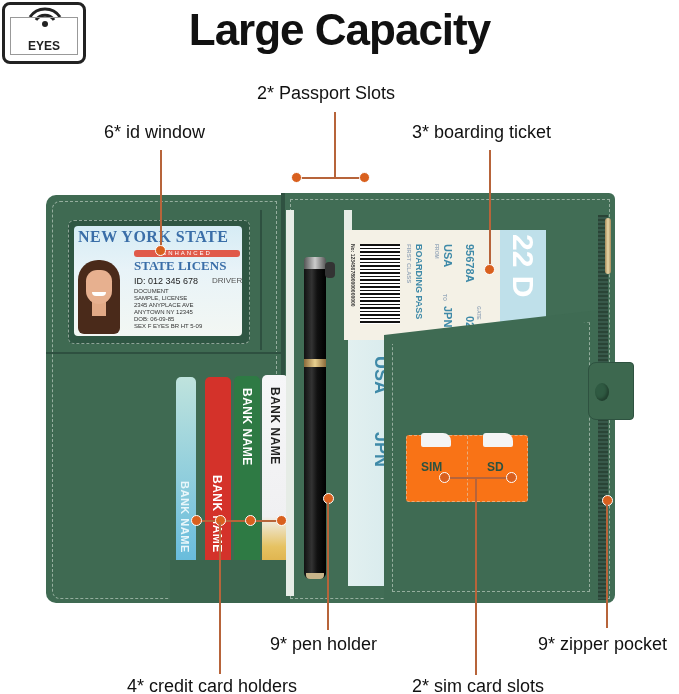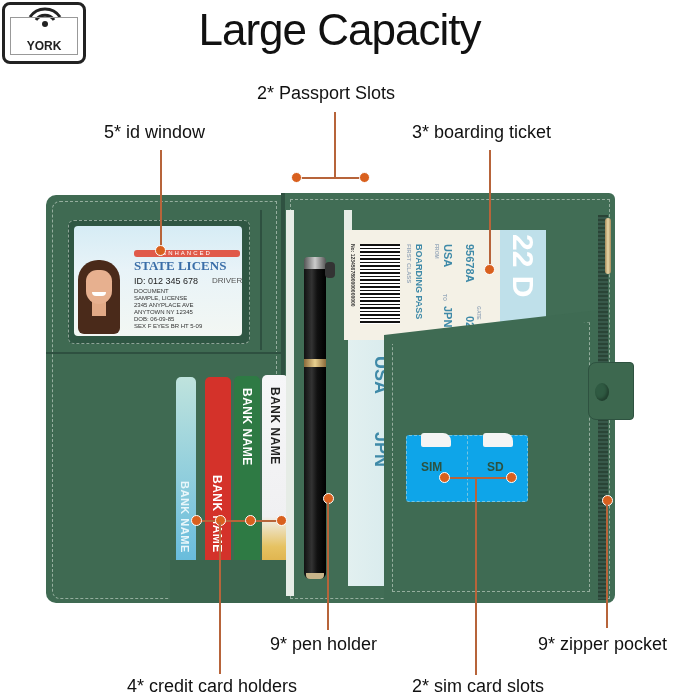--- a/index.html
+++ b/index.html
@@ -1,18 +1,18 @@
 <!DOCTYPE html>
 <html><head>
 <meta charset="utf-8">
 <style>
   html,body{margin:0;padding:0;background:#fff;}
   body{width:679px;height:694px;position:relative;overflow:hidden;font-family:"Liberation Sans","DejaVu Sans",sans-serif;color:#111;}
   .abs{position:absolute;}
-  .title{left:0;width:679px;top:4px;text-align:center;font-weight:normal;font-size:44px;letter-spacing:-1px;line-height:52px;padding-left:0;}
+  .title{left:0;width:679px;top:4px;text-align:center;font-weight:bold;font-size:44px;letter-spacing:-1px;line-height:52px;padding-left:0;}
   .label{font-size:18px;color:#111;white-space:nowrap;line-height:22px;text-align:center;}
   .rfid{left:2px;top:2px;width:84px;height:62px;border:3px solid #222;border-radius:8px;box-sizing:border-box;background:#fff;}
   .rfid .inner{position:absolute;left:5px;right:5px;top:12px;bottom:6px;border:1.5px solid #999;}
   .rfid .txt{position:absolute;left:0;right:0;bottom:8px;text-align:center;font-size:12px;font-weight:bold;color:#222;}
   .line{background:#b7643a;}
   .dot{width:9px;height:9px;border-radius:50%;background:#d9601e;border:1.5px solid #fff;box-sizing:content-box;}
   .wallet-left{left:46px;top:195px;width:235px;height:408px;background:#3f6a52;border-radius:10px 0 0 10px;}
   .wallet-right{left:285px;top:193px;width:330px;height:410px;background:#416d55;border-radius:0 6px 8px 0;}
   .stitch{border:1px dashed rgba(220,230,220,0.55);}
   .idwin{left:68px;top:220px;width:180px;height:122px;background:#2f5643;border-radius:6px;}
@@ -37,55 +37,56 @@
   .pen .tip{position:absolute;left:2px;bottom:0;width:18px;height:6px;background:#c8b58a;border-radius:0 0 4px 4px;}
   .pass{left:344px;top:230px;width:202px;height:110px;background:#f4f1e6;}
   .pass .blue{position:absolute;right:0;top:0;width:46px;height:110px;background:#bfe0ea;}
   .pass .big{position:absolute;right:6px;top:4px;writing-mode:vertical-rl;font-size:30px;font-weight:bold;color:#fff;}
   .pass .vt{position:absolute;writing-mode:vertical-rl;color:#3f8aa8;font-weight:bold;white-space:nowrap;}
   .barcode{position:absolute;left:16px;top:14px;width:40px;height:80px;background:repeating-linear-gradient(180deg,#111 0,#111 2px,#fff 2px,#fff 4px,#111 4px,#111 5px,#fff 5px,#fff 7px);}
   .pass2{left:348px;top:340px;width:90px;height:246px;background:linear-gradient(90deg,#e2f0f0,#cfe6ea);}
   .pass2 .vt{position:absolute;writing-mode:vertical-rl;color:#3f8aa8;font-weight:bold;font-size:18px;}
   .flap{left:384px;top:310px;width:214px;height:290px;background:#3f6b53;clip-path:polygon(0 25px,215px 0,215px 290px,0 290px);}
   .flap-stitch{left:392px;top:322px;width:196px;height:268px;}
-  .sim{left:406px;top:435px;width:120px;height:65px;background:#0ea5e9;border:1px dashed rgba(220,230,220,0.5);border-radius:3px;}
+  .sim{left:406px;top:435px;width:120px;height:65px;background:#f97316;border:1px dashed rgba(220,230,220,0.5);border-radius:3px;}
   .sim .cut{position:absolute;top:-3px;width:30px;height:14px;background:#f4f4f4;border-radius:3px 8px 2px 2px;}
   .sim .lbl{position:absolute;top:24px;font-size:12px;color:#2c5240;font-weight:bold;}
   .zipper{left:598px;top:215px;width:10px;height:385px;background:repeating-linear-gradient(180deg,#2a4436 0,#2a4436 2px,#38584a 2px,#38584a 4px);}
   .zippull{left:605px;top:218px;width:6px;height:56px;background:linear-gradient(90deg,#a88b5a,#e8d7a8,#a88b5a);border-radius:3px;}
   .tab{left:588px;top:362px;width:44px;height:56px;background:#3d684f;border-radius:8px 4px 4px 8px;border:1px solid #2e5240;}
   .snap{left:595px;top:383px;width:14px;height:18px;background:#2f5a42;border-radius:50%;box-shadow:inset -2px -2px 3px rgba(0,0,0,0.3);}
 </style>
 </head>
 <body>
 
 <div class="abs rfid">
   <svg class="abs" style="left:22px;top:-2px" width="36" height="24" viewBox="0 0 36 24">
     <path d="M3 14 A18 18 0 0 1 33 14" fill="none" stroke="#222" stroke-width="3"></path>
     <path d="M9 17 A11 11 0 0 1 27 17" fill="none" stroke="#222" stroke-width="3"></path>
     <circle cx="18" cy="21" r="3" fill="#222"></circle>
   </svg>
   <div class="inner"></div>
-  <div class="txt">YORK</div>
+  <div class="txt">EYES</div>
 </div>
 
 <div class="abs title">Large Capacity</div>
 
 <div class="abs label" style="left:257px;top:82px">2* Passport Slots</div>
-<div class="abs label" style="left:104px;top:121px">5* id window</div>
+<div class="abs label" style="left:104px;top:121px">6* id window</div>
 <div class="abs label" style="left:412px;top:121px">3* boarding ticket</div>
 
 <div class="abs wallet-left"></div>
 <div class="abs stitch" style="left:52px;top:201px;width:223px;height:396px;border-radius:8px 0 0 8px"></div>
 <div class="abs wallet-right"></div>
 <div class="abs stitch" style="left:290px;top:199px;width:318px;height:398px"></div>
 <div class="abs" style="left:281px;top:193px;width:4px;height:410px;background:#2f5241"></div>
 
 <div class="abs idwin stitch"></div>
 <div class="abs idcard">
+  <div class="state">NEW YORK STATE</div>
   <div class="enh">ENHANCED</div>
   <div class="dl">STATE LICENS</div>
   <div class="idn">ID: 012 345 678</div>
   <div class="cls">DRIVER</div>
   <div class="small">
     <div>DOCUMENT</div>
     <div>SAMPLE, LICENSE</div>
     <div>2345 ANYPLACE AVE</div>
     <div>ANYTOWN NY 12345</div>
     <div>DOB: 06-09-85</div>

